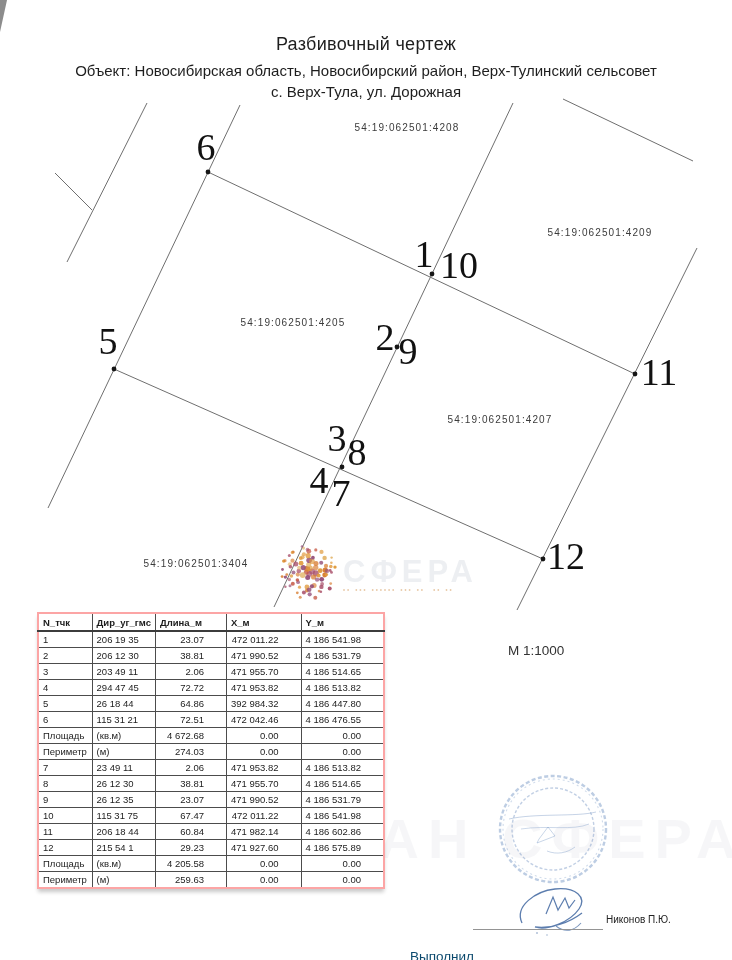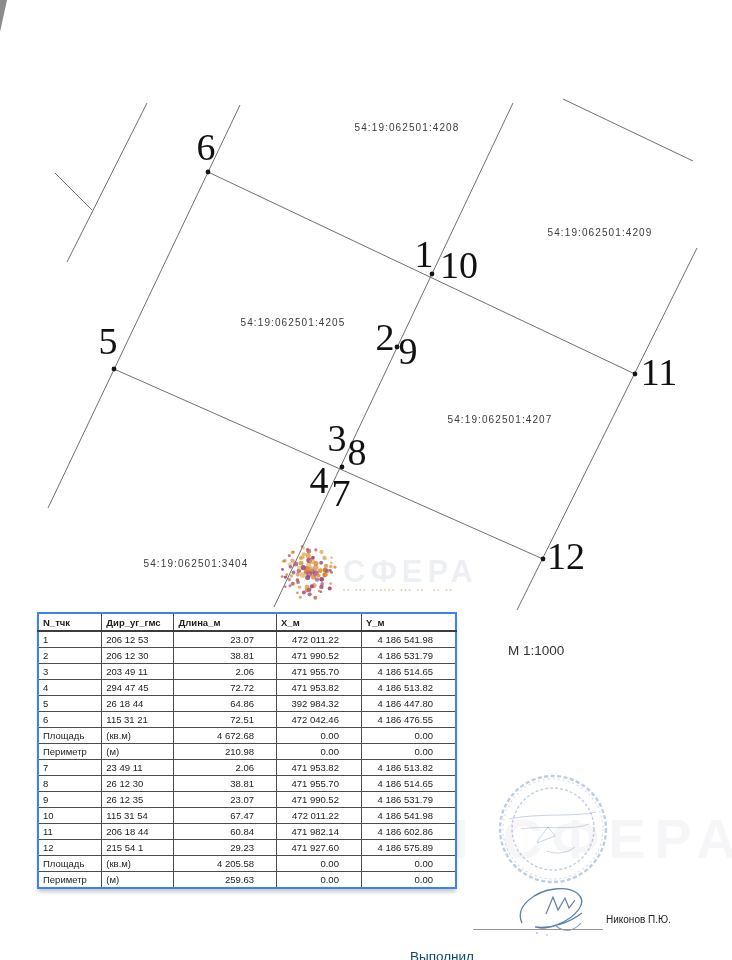--- a/index.html
+++ b/index.html
@@ -12,40 +12,43 @@
   .hdr{left:0;width:732px;text-align:center;color:#1e1e1e;z-index:3;}
   .title{top:34px;font-size:18px;letter-spacing:.3px;}
   .sub1{top:62px;font-size:15px;}
   .sub2{top:83px;font-size:15px;}
   #drawing{position:absolute;left:0;top:0;z-index:1;}
   .bline{stroke:#6f6f6f;stroke-width:1;}
   .pdot{fill:#161616;}
   .plabel{font-family:"Liberation Serif",serif;font-size:38px;fill:#111;}
   .clabel{font-size:10px;letter-spacing:1.1px;fill:#3b3b3b;}
   table.coords{
-    position:absolute;left:37px;top:612px;width:420px;z-index:2;
+    position:absolute;left:37px;top:612px;width:348px;z-index:2;
     border-collapse:collapse;font-size:9.5px;color:#1c1c1c;background:#fff;
-    border:2px solid #3b82f6;box-shadow:0 4px 4px -1px rgba(0,0,0,.22);
+    border:2px solid #fca5a5;box-shadow:0 4px 4px -1px rgba(0,0,0,.22);
   }
   table.coords th,table.coords td{
     border:1px solid #4c4c4c;height:15px;padding:0 4px;font-weight:normal;
     white-space:nowrap;overflow:hidden;
   }
   table.coords th{font-weight:bold;text-align:left;height:16px;border-bottom:2px solid #3c3c3c;}
   table.coords td.num{text-align:right;padding-right:22px;}
   .scale{left:508px;top:643px;font-size:13.5px;color:#333;z-index:2;}
   .exe{left:410px;top:949px;font-size:13.5px;color:#0c4a6e;z-index:3;}
   .sigline{left:473px;top:929px;width:130px;height:1px;background:#949494;z-index:2;}
   .name{left:606px;top:914px;font-size:10px;color:#222;z-index:3;}
 </style>
 </head>
 <body>
 
 <div class="page">
 
+  <div class="abs hdr title">Разбивочный чертеж</div>
+  <div class="abs hdr sub1">Объект: Новосибирская область, Новосибирский район, Верх-Тулинский сельсовет</div>
+  <div class="abs hdr sub2">с. Верх-Тула, ул. Дорожная</div>
 
   <svg id="drawing" width="732" height="960" viewBox="0 0 732 960" xmlns="http://www.w3.org/2000/svg">
       <path d="M 0 0 L 7 0 L 0 32 Z" fill="#8c8c8c"></path>
       <line x1="147" y1="103" x2="67" y2="262" class="bline"></line>
       <line x1="55" y1="173" x2="92" y2="210" class="bline"></line>
       <line x1="240" y1="105" x2="48" y2="508" class="bline"></line>
       <line x1="208" y1="172" x2="635" y2="374" class="bline"></line>
       <line x1="513" y1="103" x2="274" y2="607" class="bline"></line>
       <line x1="340" y1="469" x2="114" y2="369" class="bline"></line>
       <line x1="697" y1="248" x2="517" y2="610" class="bline"></line>
@@ -214,21 +217,21 @@
           <th>N_тчк</th>
           <th>Дир_уг_гмс</th>
           <th>Длина_м</th>
           <th>X_м</th>
           <th>Y_м</th>
         </tr>
       </thead>
       <tbody>
         <tr>
           <td>1</td>
-          <td>206 12 53</td>
+          <td>206 19 35</td>
           <td class="num">23.07</td>
           <td class="num">472 011.22</td>
           <td class="num">4 186 541.98</td>
         </tr>
         <tr>
           <td>2</td>
           <td>206 12 30</td>
           <td class="num">38.81</td>
           <td class="num">471 990.52</td>
           <td class="num">4 186 531.79</td>
@@ -264,21 +267,21 @@
         <tr>
           <td>Площадь</td>
           <td>(кв.м)</td>
           <td class="num">4 672.68</td>
           <td class="num">0.00</td>
           <td class="num">0.00</td>
         </tr>
         <tr>
           <td>Периметр</td>
           <td>(м)</td>
-          <td class="num">210.98</td>
+          <td class="num">274.03</td>
           <td class="num">0.00</td>
           <td class="num">0.00</td>
         </tr>
         <tr>
           <td>7</td>
           <td>23 49 11</td>
           <td class="num">2.06</td>
           <td class="num">471 953.82</td>
           <td class="num">4 186 513.82</td>
         </tr>
@@ -291,21 +294,21 @@
         </tr>
         <tr>
           <td>9</td>
           <td>26 12 35</td>
           <td class="num">23.07</td>
           <td class="num">471 990.52</td>
           <td class="num">4 186 531.79</td>
         </tr>
         <tr>
           <td>10</td>
-          <td>115 31 54</td>
+          <td>115 31 75</td>
           <td class="num">67.47</td>
           <td class="num">472 011.22</td>
           <td class="num">4 186 541.98</td>
         </tr>
         <tr>
           <td>11</td>
           <td>206 18 44</td>
           <td class="num">60.84</td>
           <td class="num">471 982.14</td>
           <td class="num">4 186 602.86</td>

